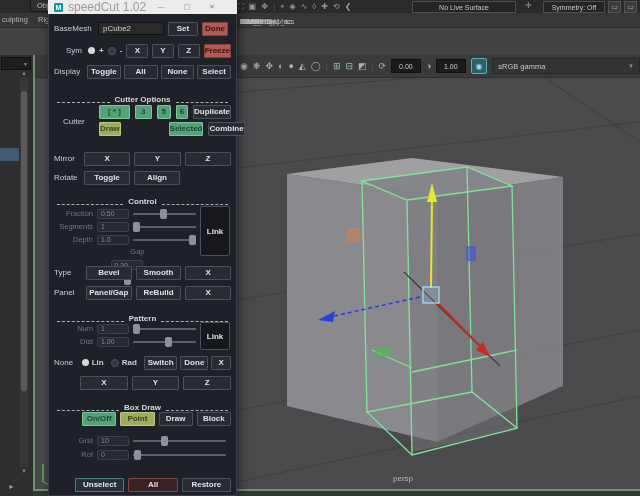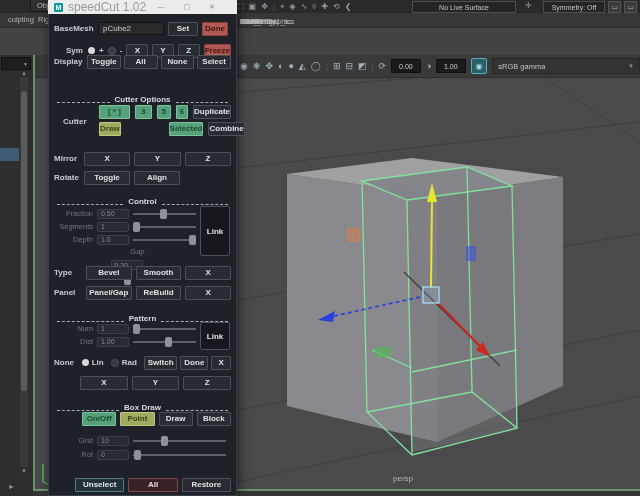--- a/index.html
+++ b/index.html
@@ -60,21 +60,21 @@
     box-shadow:2px 0 10px rgba(0,0,0,.55);}
   .sc-titlebar{position:absolute;left:0;top:0;right:0;height:14px;background:#ececec;
     display:flex;align-items:center;padding:0 6px;gap:5px;box-sizing:border-box;}
   .sc-appicon{width:9px;height:9px;background:#0a9a9e;color:#fff;font-size:7px;font-weight:bold;
     display:flex;align-items:center;justify-content:center;border-radius:1px;}
   .sc-title{color:#9a9a9a;font-size:12px;}
   .sc-ctrls{margin-left:auto;display:flex;gap:19px;padding-right:16px;color:#8a8a8a;font-size:7px;}
   .sc-body{position:absolute;left:0;top:14px;right:0;bottom:0;background:#1e2127;
     border:1px solid #3a3d44;border-top:none;box-sizing:border-box;}
   .row{position:absolute;left:5px;right:5px;height:15px;display:flex;align-items:center;gap:4px;}
-  .lbl{color:#c9ccd1;font-weight:bold;font-size:8px;white-space:nowrap;}
+  .lbl{color:#c9ccd1;font-weight:normal;font-size:8px;white-space:nowrap;}
   .btn{height:14px;background:#282b31;border:1px solid #4d5058;color:#dfe1e4;font-weight:bold;
     font-size:8px;display:flex;align-items:center;justify-content:center;border-radius:1px;
     box-sizing:border-box;white-space:nowrap;}
   .f1{flex:1;}
   .btn.green{background:var(--green-btn);border-color:var(--green-btn-border);color:var(--green-btn-text);}
   .btn.olive{background:var(--olive-btn);border-color:var(--olive-btn-border);color:var(--olive-btn-text);}
   .btn.red{background:var(--red-btn);border-color:var(--red-btn-border);color:var(--red-btn-text);}
   .btn.maroon{background:var(--maroon-btn);border-color:var(--maroon-btn-border);color:#e8dada;}
   .btn.tealb{background:#23313a;border-color:var(--teal-btn-border);color:#e8e8e8;}
   .sc-input{height:13px;background:#2a2a2a;border:1px solid #121212;color:#cccccc;font-size:8px;
@@ -129,21 +129,21 @@
       <span>Symmetry: Off</span>
     </div>
     <div class="status-right">
       <div class="sr-ico">▭</div>
       <div class="sr-ico">▭</div>
 
     </div>
   </div>
 
   <div class="shelftabs">
-    <span style="left:8px;">culpting</span>
+    <span style="left:2px;">culpting</span>
     <span style="left:38px;">Rig</span>
     <div class="tabs-right">
       <span>Arnold</span>
       <span>Bifrost</span>
       <span>MASH</span>
       <span>Motion Graphics</span>
       <span>XGen</span>
       <span>GoZBrush</span>
       <span>C3dC</span>
       <span>C3dc_Rig</span>
@@ -284,21 +284,21 @@
         <span class="radio"></span>
         <span class="rlab">+</span>
         <span class="radio off"></span>
         <span class="rlab">-</span>
         <div class="btn" style="width:26px;">X</div>
         <div class="btn" style="width:26px;">Y</div>
         <div class="btn" style="width:26px;">Z</div>
         <div class="btn red f1">Freeze</div>
       </div>
 
-      <div class="row" style="top:40px;gap:3px;">
+      <div class="row" style="top:50px;gap:3px;">
         <span class="lbl" style="width:30px;">Display</span>
         <div class="btn f1">Toggle</div>
         <div class="btn f1">All</div>
         <div class="btn f1">None</div>
         <div class="btn f1">Select</div>
       </div>
 
       <div class="hdr" style="top:79px;align-items:center;">
         <span class="dash"></span>
           <span>Cutter Options</span>

